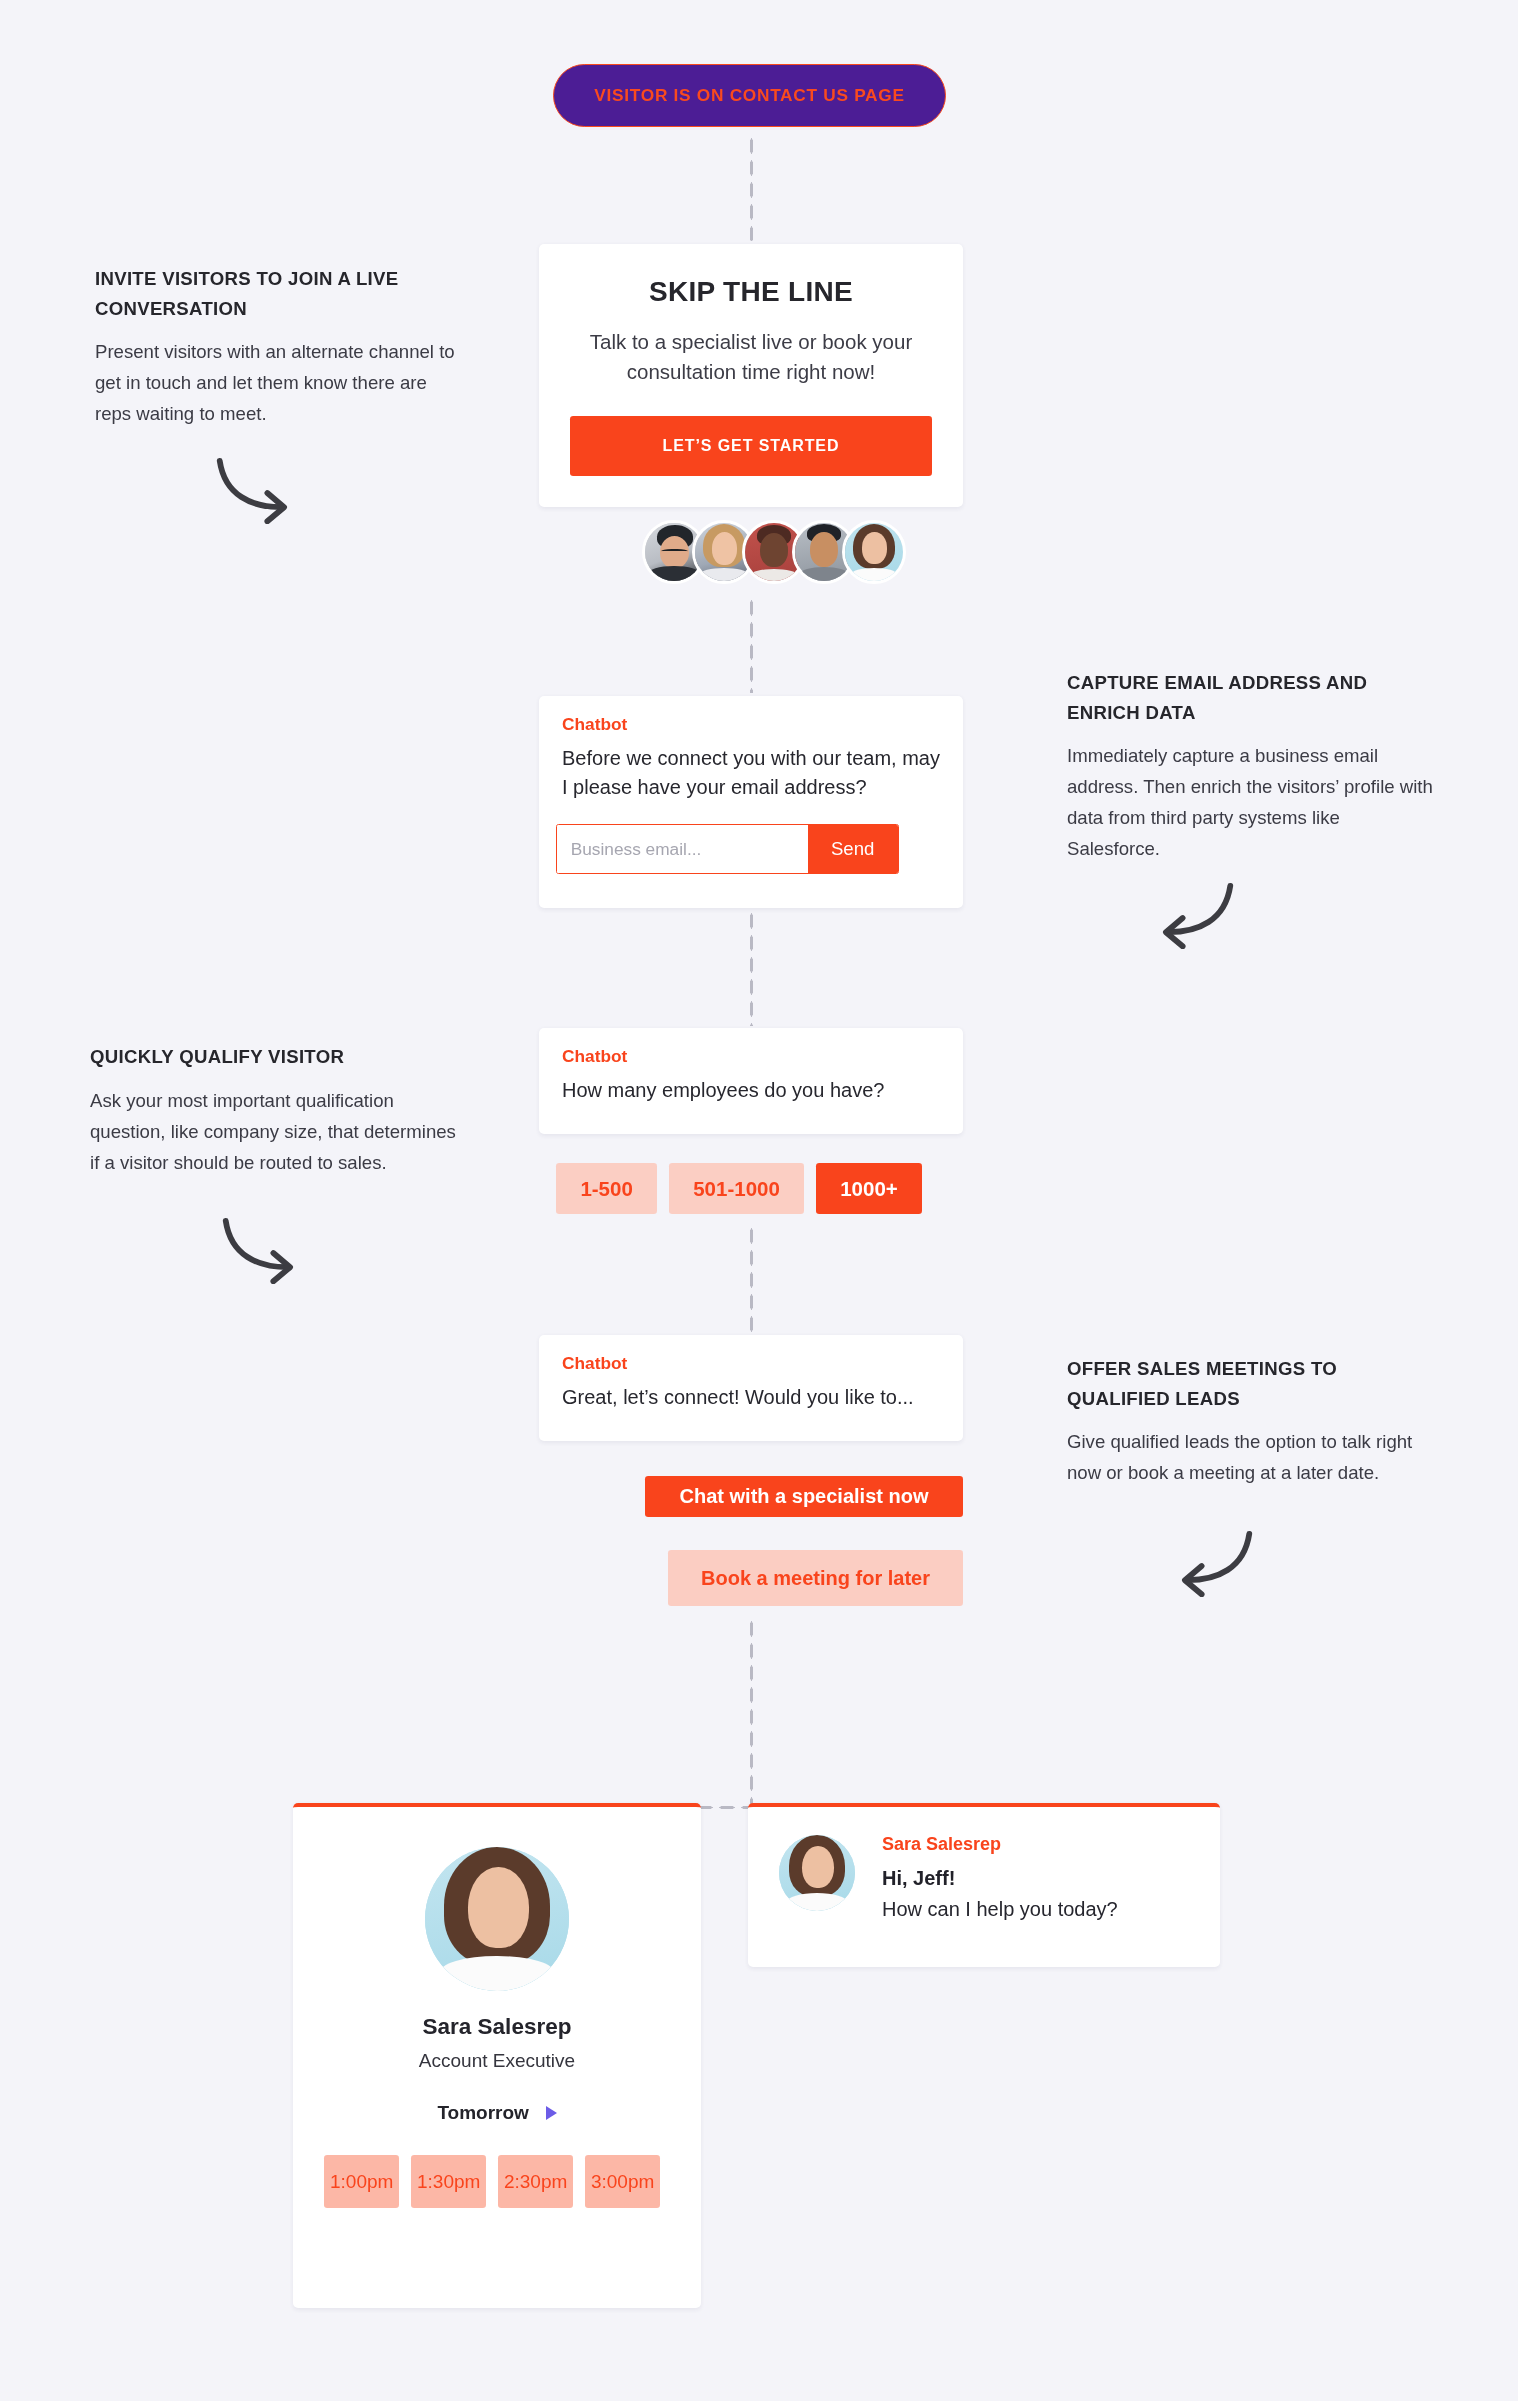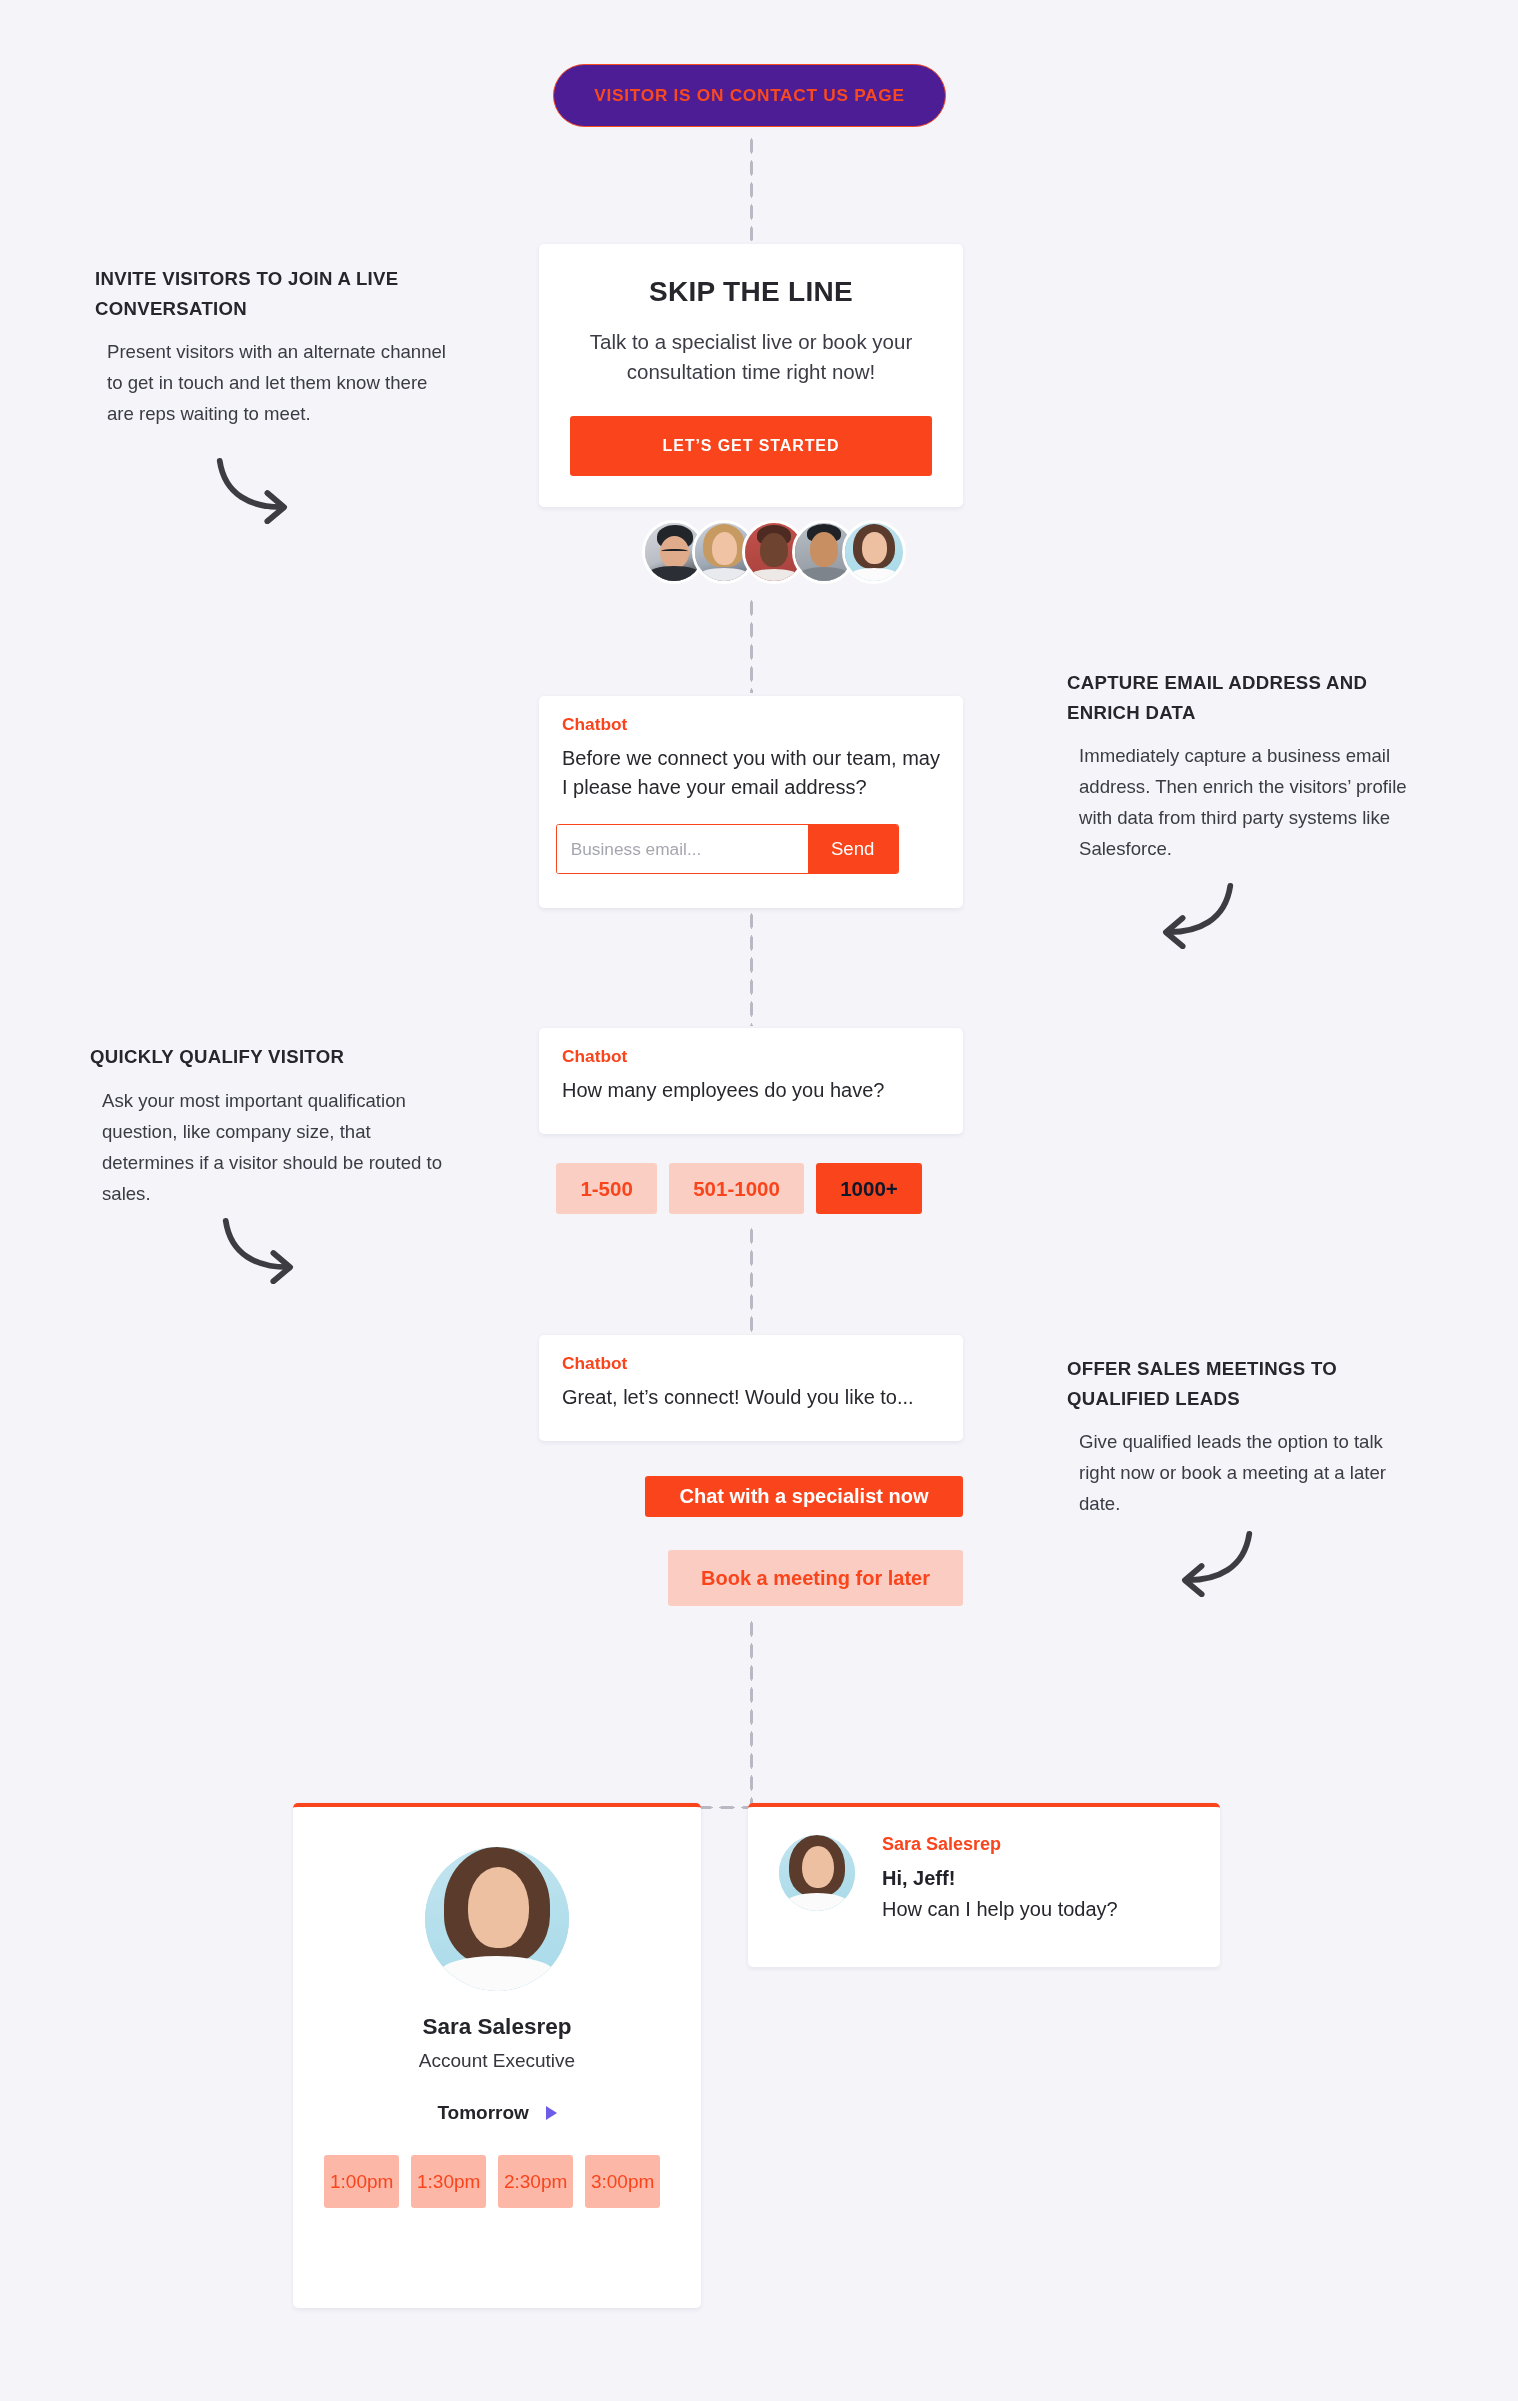--- a/index.html
+++ b/index.html
@@ -96,38 +96,38 @@
   }
 
   .qual-card{left:539px;top:1028px;width:424px;height:106px;}
   .chip-row{position:absolute;left:556px;top:1163px;display:flex;gap:11.6px;}
   .chip{
     height:51px;border:0;border-radius:3.2px;font-family:inherit;
     font-weight:700;font-size:20.5px;cursor:pointer;
     display:flex;align-items:center;justify-content:center;
     background:#fbcec3;color:#f9441c;padding:0 24.4px;
   }
-  .chip.solid{background:#f9441c;color:#0f172a;}
+  .chip.solid{background:#f9441c;color:#ffffff;}
 
   .connect-card{left:539px;top:1335px;width:424px;height:106px;}
   .opt-btn{
     position:absolute;border:0;border-radius:3.2px;font-family:inherit;
     font-weight:700;font-size:20px;cursor:pointer;
     display:flex;align-items:center;justify-content:center;
   }
   .opt-primary{left:645px;top:1476px;width:318px;height:41px;background:#f9441c;color:#fff;}
   .opt-secondary{left:668px;top:1550px;width:295px;height:56px;background:#fbcdc2;color:#f9441c;}
 
   
   .ann{position:absolute;}
   .ann h3{
     margin:0 0 13px 0;font-size:18.6px;font-weight:700;
     color:#26262c;letter-spacing:0.3px;line-height:29.5px;text-transform:uppercase;
   }
-  .ann p{margin:12px;font-size:18.6px;line-height:31px;color:#3b3b45;}
+  .ann p{margin:0;font-size:18.6px;line-height:31px;color:#3b3b45;}
 
   .ann-invite{left:95px;top:264px;width:366px;}
   .ann-capture{left:1067px;top:668px;width:366px;}
   .ann-qualify{left:90px;top:1042px;width:366px;}
   .ann-offer{left:1067px;top:1354px;width:350px;}
 
   .arrow{position:absolute;width:103px;height:71px;}
 
   
   .book-card{

